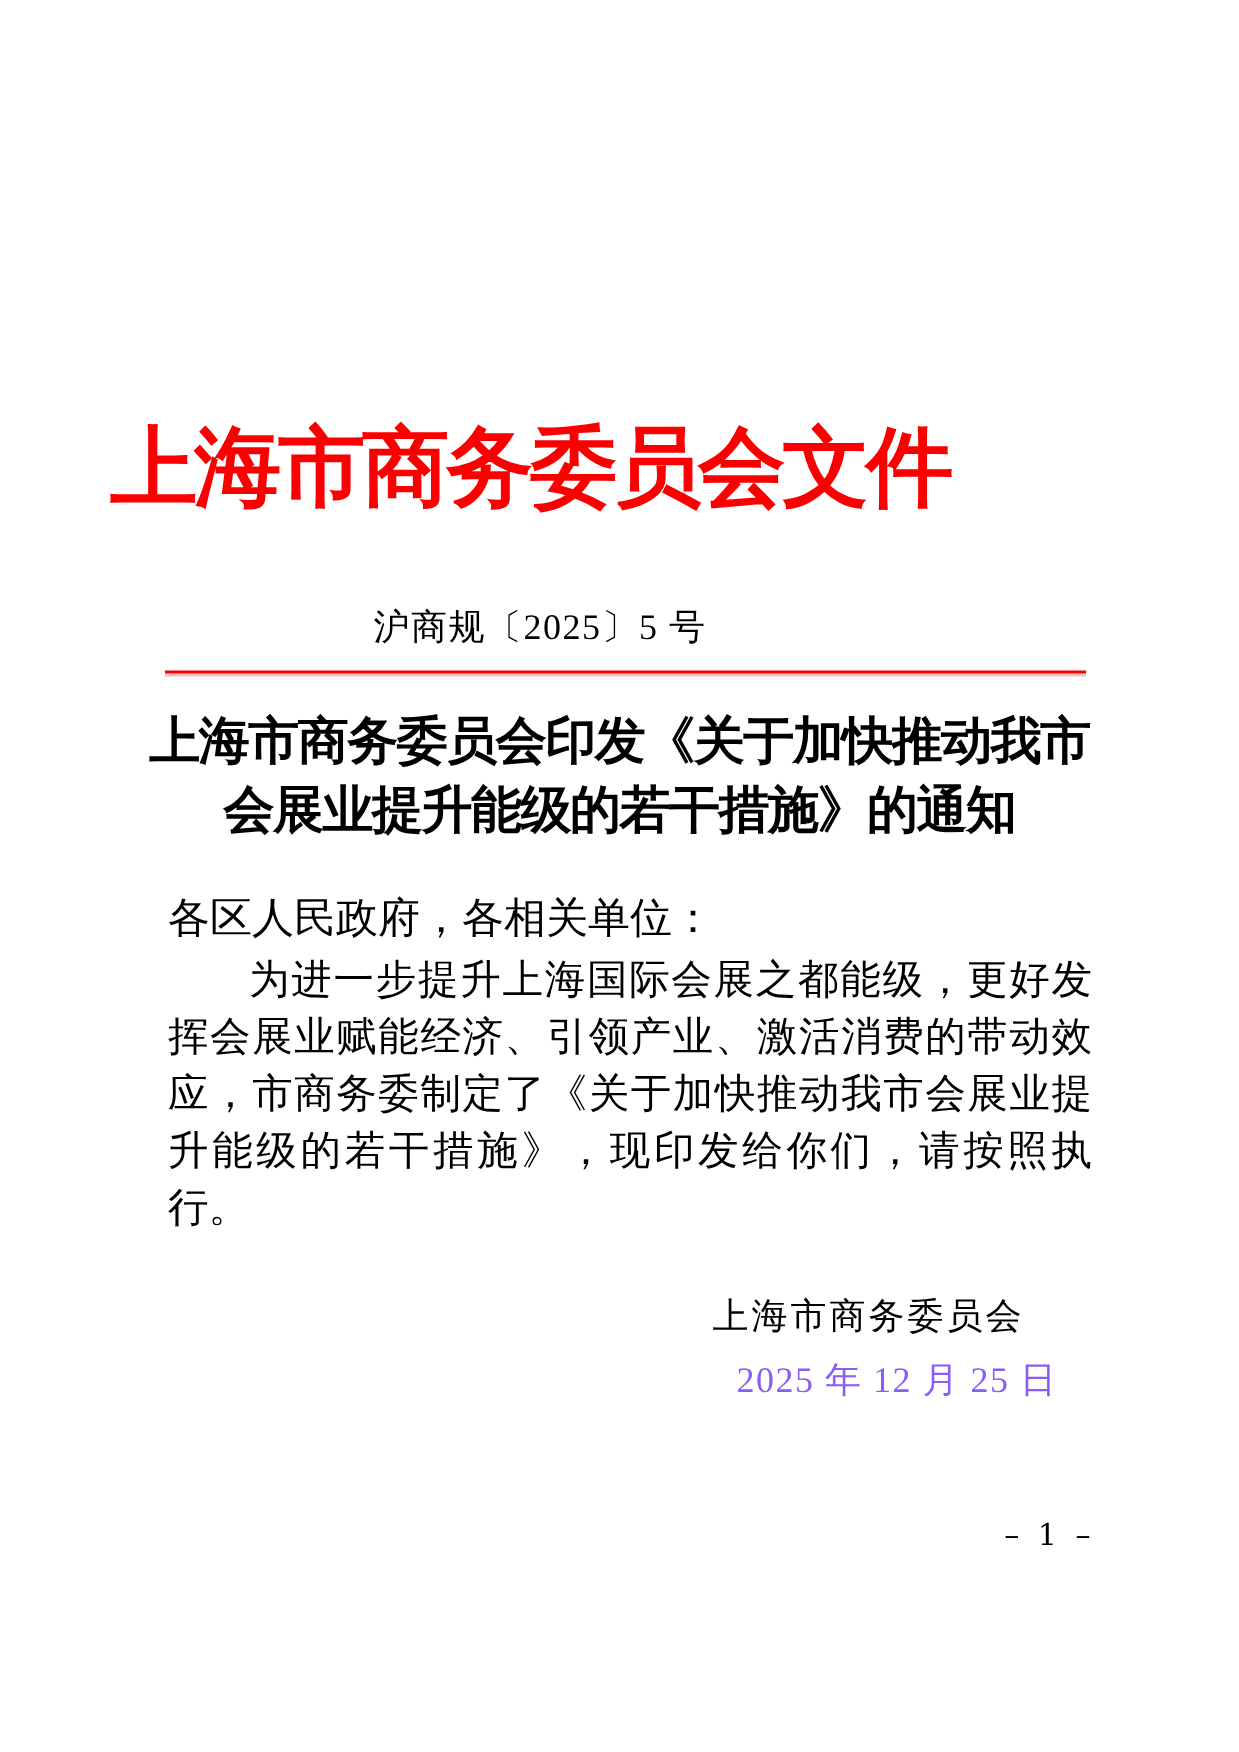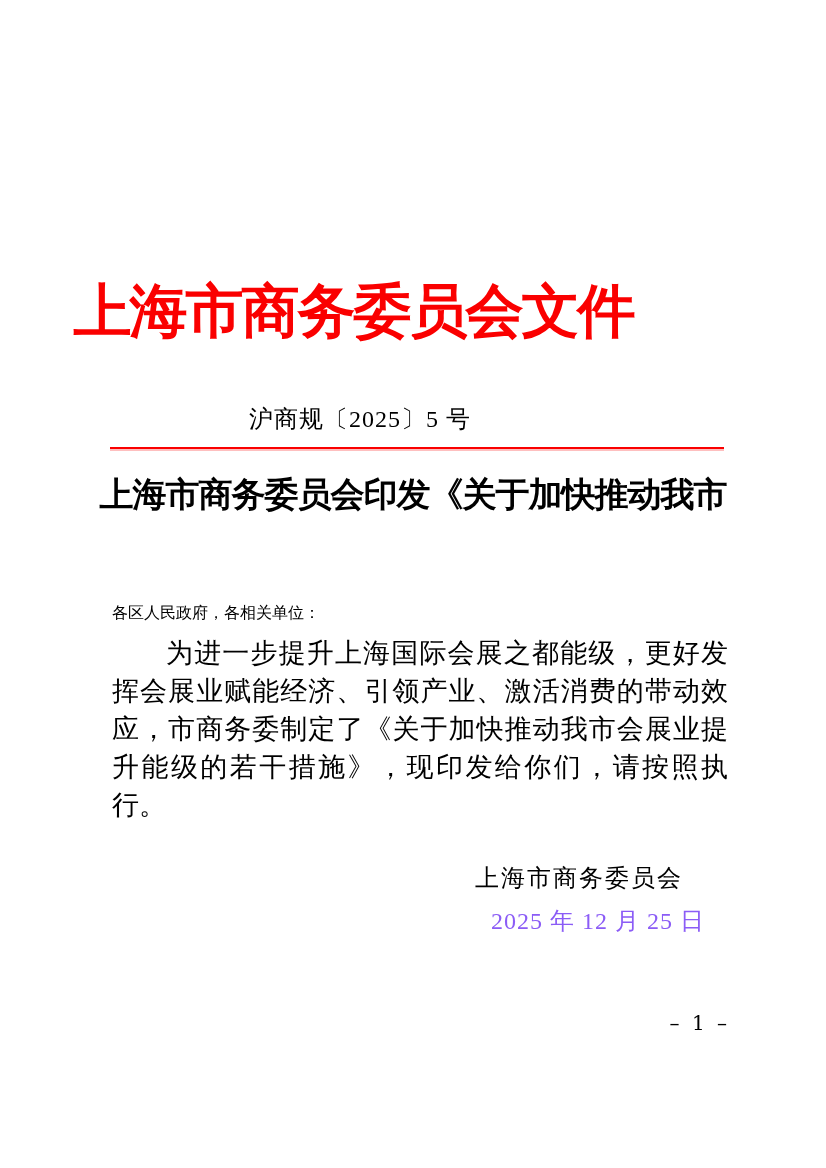--- a/index.html
+++ b/index.html
@@ -60,21 +60,21 @@
     line-height: 46px;
     font-weight: bold;
     letter-spacing: -1px;
     color: #000000;
     font-family: Liberation Serif, serif;
   }
   .salutation {
     position: absolute;
     top: 598px;
     left: 112px;
-    font-size: 16px;
+    font-size: 28px;
     line-height: 30px;
     color: #000000;
   }
   .body-par {
     position: absolute;
     top: 634px;
     left: 112px;
     width: 616px;
     margin: 0;
     font-size: 27px;
@@ -130,20 +130,21 @@
 <div class="page">
 
   <div class="letterhead">上海市商务委员会文件</div>
 
   <div class="docnum">沪商规〔2025〕5 号</div>
 
   <div class="redline"></div>
 
   <div class="notice-title">
     <div>上海市商务委员会印发《关于加快推动我市</div>
+    <div>会展业提升能级的若干措施》的通知</div>
   </div>
 
   <div class="salutation">各区人民政府，各相关单位：</div>
 
   <p class="body-par">为进一步提升上海国际会展之都能级，更好发挥会展业赋能经济、引领产业、激活消费的带动效应，市商务委制定了《关于加快推动我市会展业提升能级的若干措施》，现印发给你们，请按照执行。</p>
 
   <div class="sig-org">上海市商务委员会</div>
 
   <div class="sig-date">2025 年 12 月 25 日</div>
 

